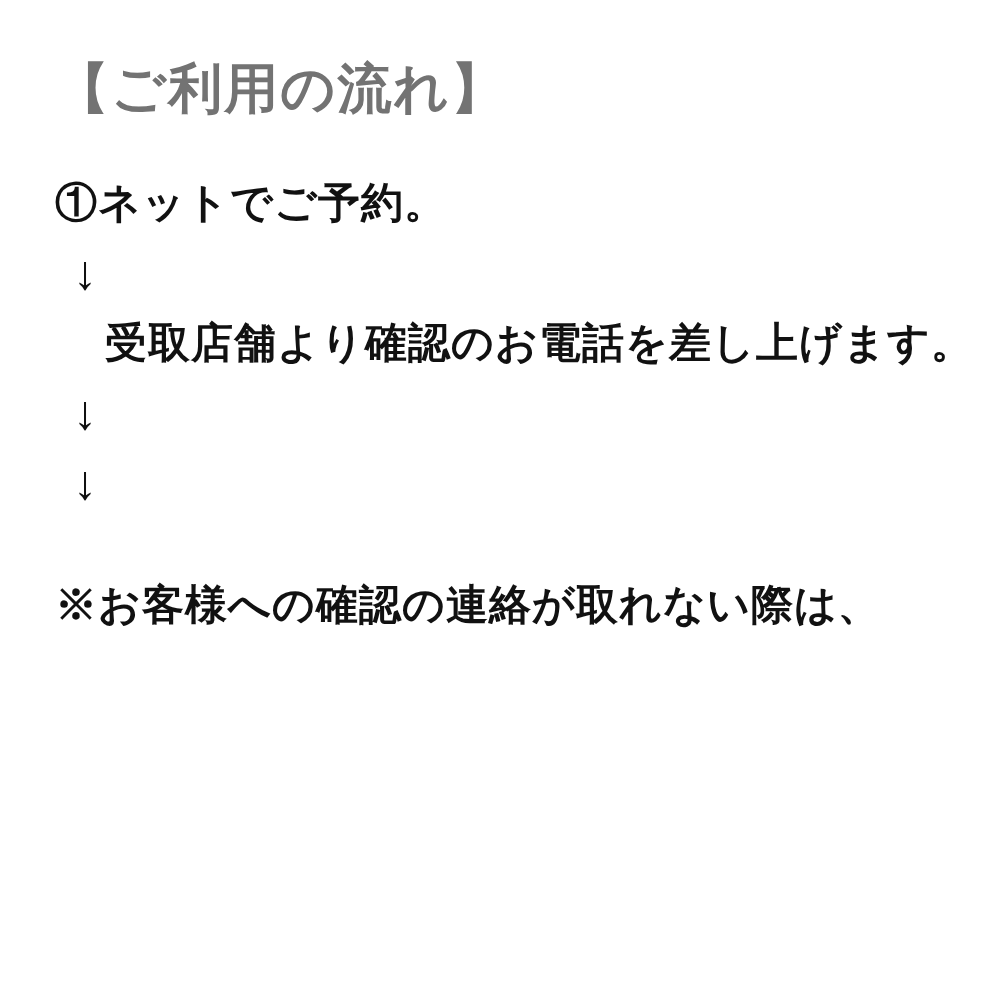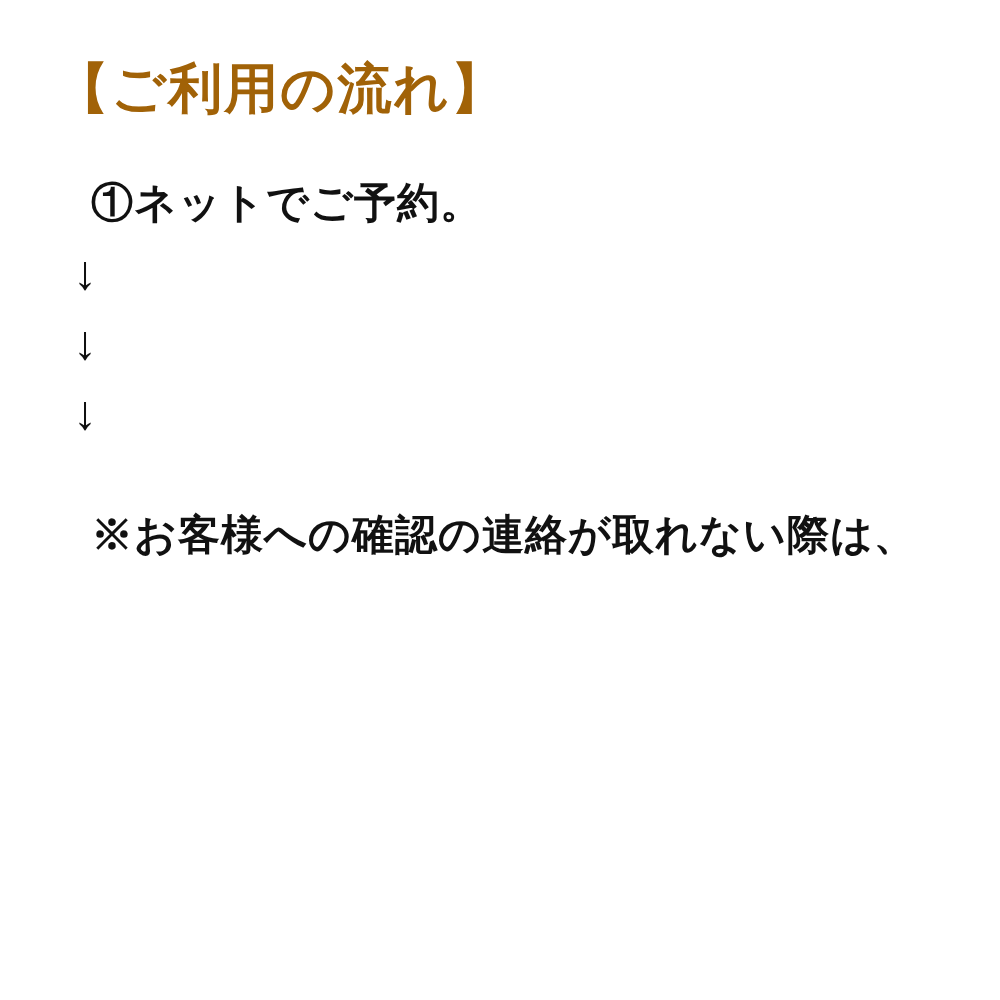--- a/index.html
+++ b/index.html
@@ -17,29 +17,28 @@
     box-sizing: border-box;
     padding: 52px 30px 0 55px;
     overflow: hidden;
   }
   .title {
     font-size: 54px;
     font-weight: 700;
     line-height: 72px;
     letter-spacing: 2px;
     margin: 0 0 44px 0;
-    color: #a16207;
+    color: #737373;
   }
   .line {
     font-size: 42px;
     font-weight: 600;
     line-height: 70px;
     letter-spacing: 1px;
     white-space: nowrap;
-    margin-left: 36px;
   }
   .indent {
     padding-left: 50px;
   }
   .arrow-row {
     font-size: 48px;
     font-weight: 400;
     line-height: 70px;
     padding-left: 18px;
   }
@@ -52,20 +51,21 @@
 
 <div class="canvas">
 
   <h1 class="title">【ご利用の流れ】</h1>
 
   <div class="line">①ネットでご予約。</div>
 
   <div class="arrow-row">↓</div>
 
 
+  <div class="line indent">受取店舗より確認のお電話を差し上げます。</div>
 
   <div class="arrow-row">↓</div>
 
 
   <div class="arrow-row">↓</div>
 
 
   <div class="note-block">
     <div class="line">※お客様への確認の連絡が取れない際は、</div>
   </div>

